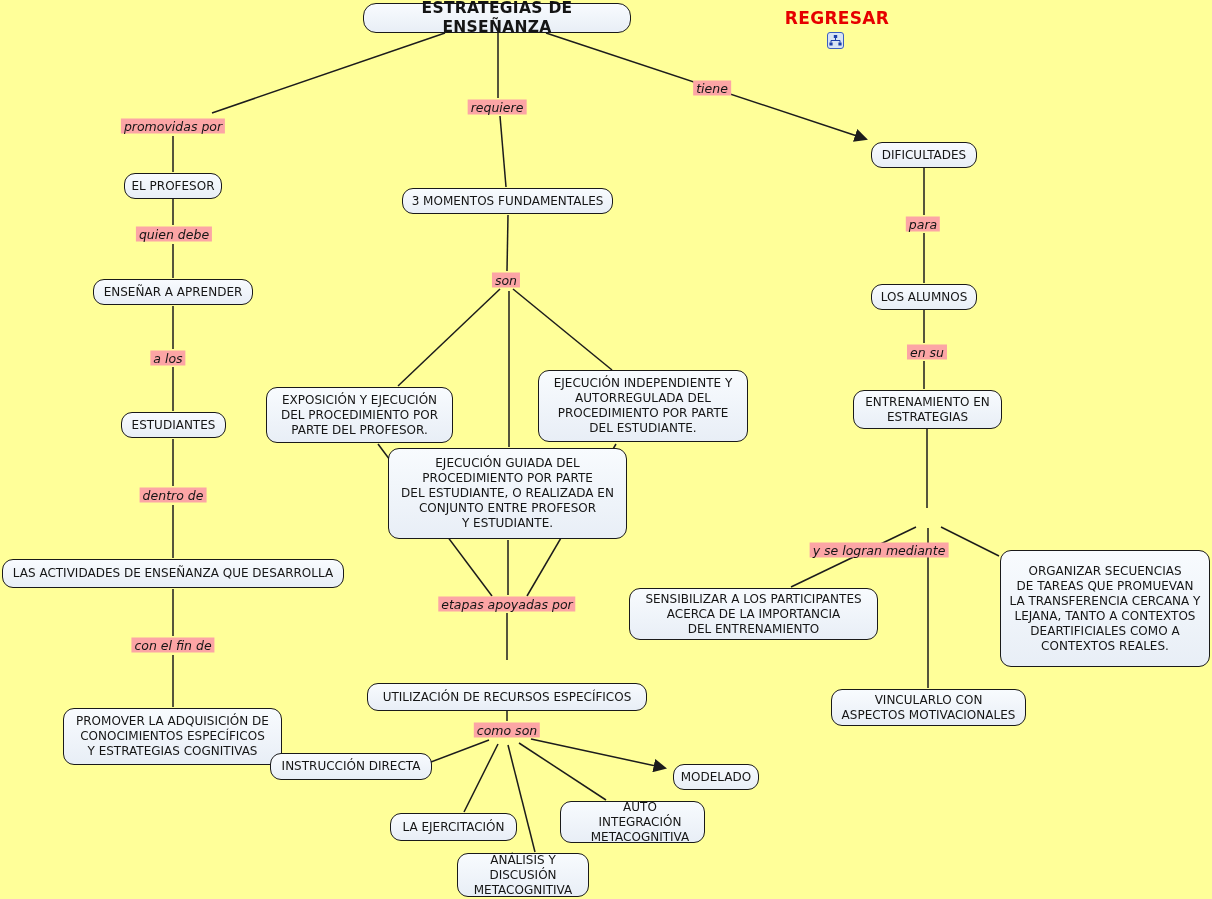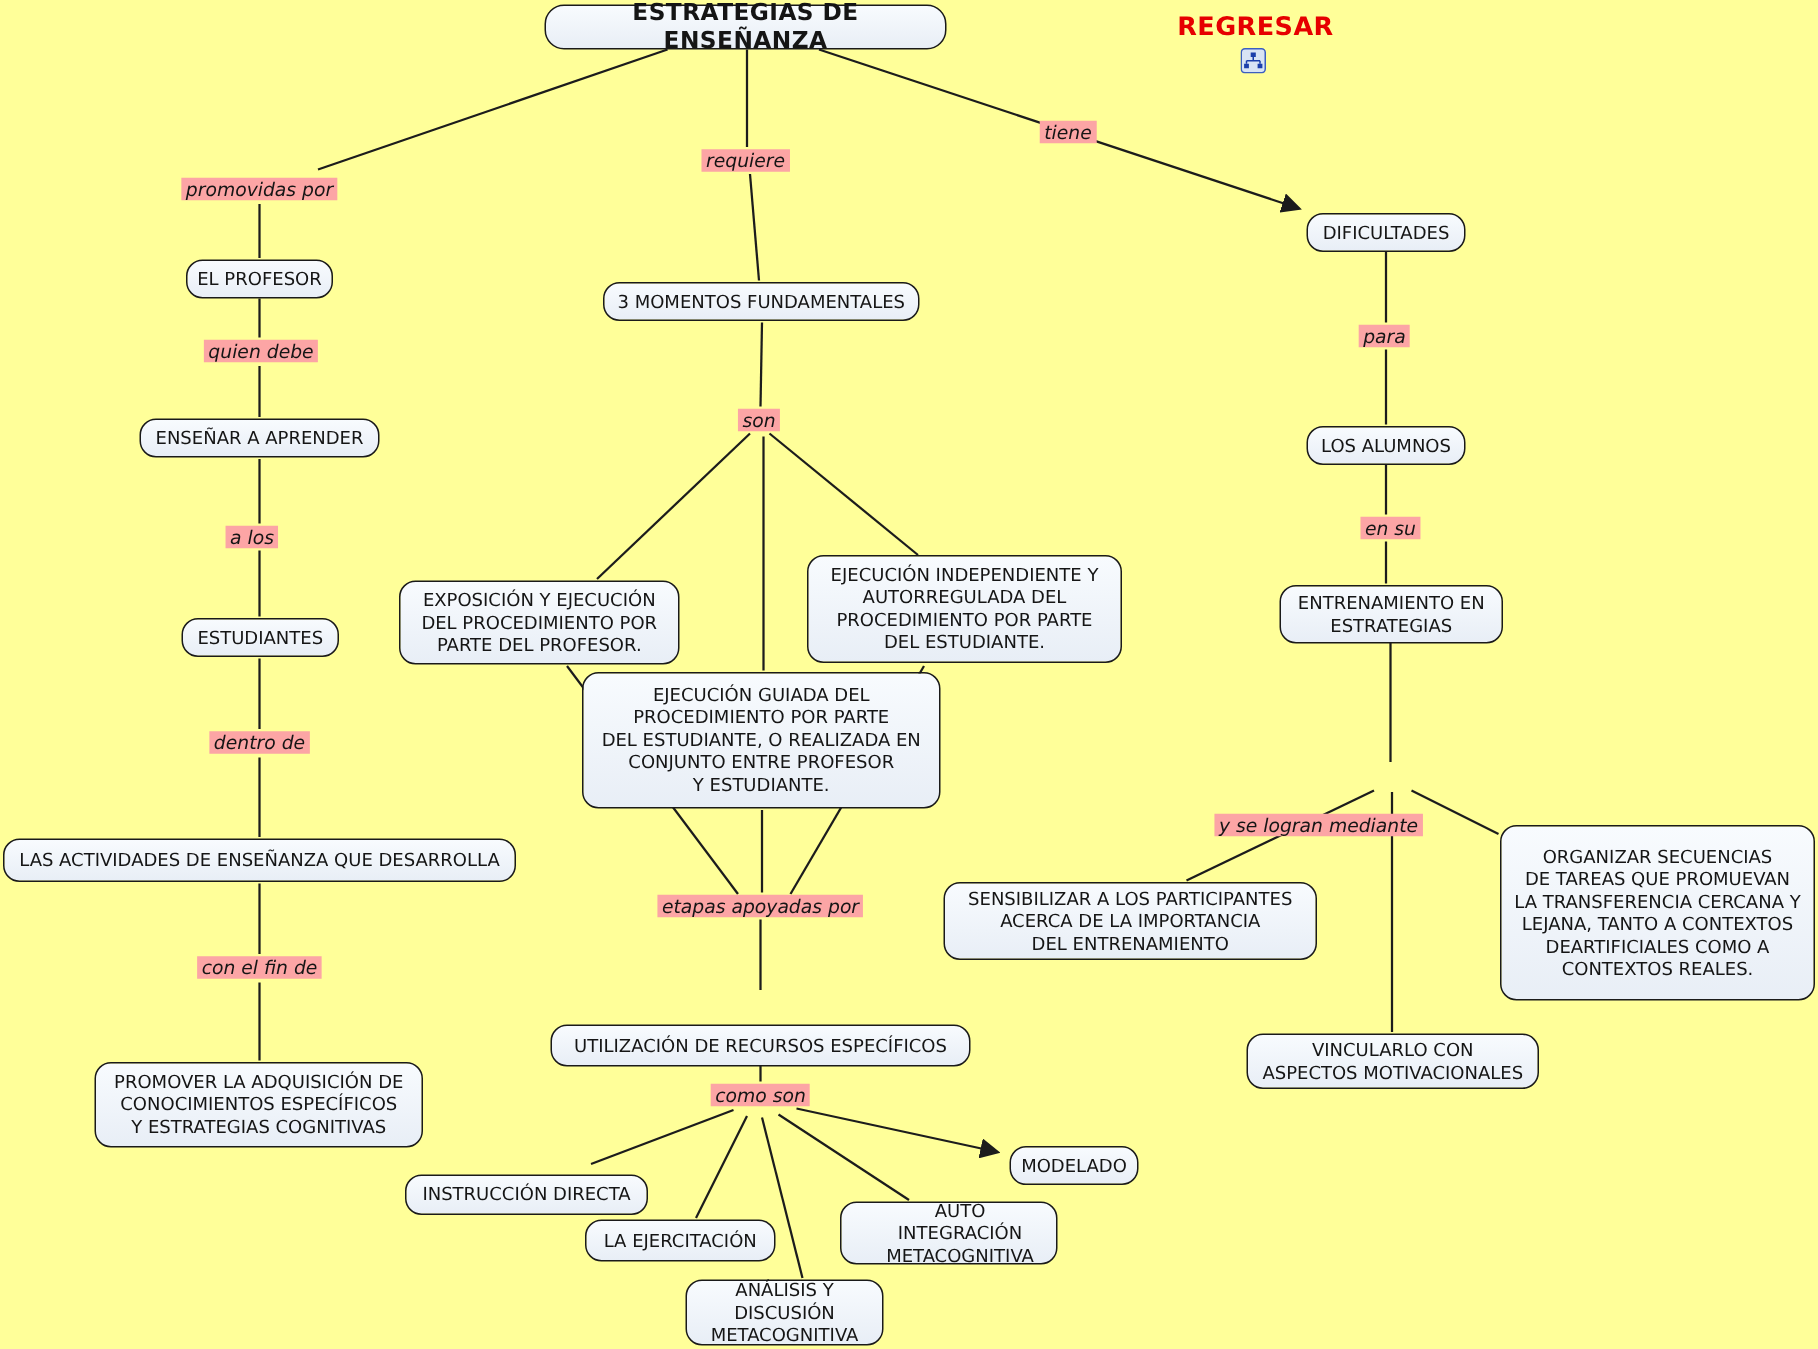--- a/index.html
+++ b/index.html
@@ -154,21 +154,21 @@
   <div class="node" style="left:538px;top:370px;width:210px;height:72px;">EJECUCIÓN INDEPENDIENTE Y
 AUTORREGULADA DEL
 PROCEDIMIENTO POR PARTE
 DEL ESTUDIANTE.</div>
   <div class="node" style="left:388px;top:448px;width:239px;height:91px;">EJECUCIÓN GUIADA DEL
 PROCEDIMIENTO POR PARTE
 DEL ESTUDIANTE, O REALIZADA EN
 CONJUNTO ENTRE PROFESOR
 Y ESTUDIANTE.</div>
   <div class="node" style="left:367px;top:661px;width:280px;height:28px;margin-top:22px;">UTILIZACIÓN DE RECURSOS ESPECÍFICOS</div>
-  <div class="node" style="left:270px;top:783px;width:162px;height:27px;">INSTRUCCIÓN DIRECTA</div>
+  <div class="node" style="left:270px;top:753px;width:162px;height:27px;">INSTRUCCIÓN DIRECTA</div>
   <div class="node" style="left:390px;top:813px;width:127px;height:28px;">LA EJERCITACIÓN</div>
   <div class="node" style="left:457px;top:853px;width:132px;height:44px;">ANÁLISIS Y DISCUSIÓN
 METACOGNITIVA</div>
   <div class="node" style="left:560px;top:801px;width:145px;height:42px;padding-left:20px;">AUTO INTEGRACIÓN
 METACOGNITIVA</div>
   <div class="node" style="left:673px;top:764px;width:86px;height:26px;">MODELADO</div>
 
   <div class="node" style="left:871px;top:142px;width:106px;height:26px;">DIFICULTADES</div>
   <div class="node" style="left:871px;top:284px;width:106px;height:26px;">LOS ALUMNOS</div>
   <div class="node" style="left:629px;top:588px;width:249px;height:52px;padding:2px 2px;">SENSIBILIZAR A LOS PARTICIPANTES

